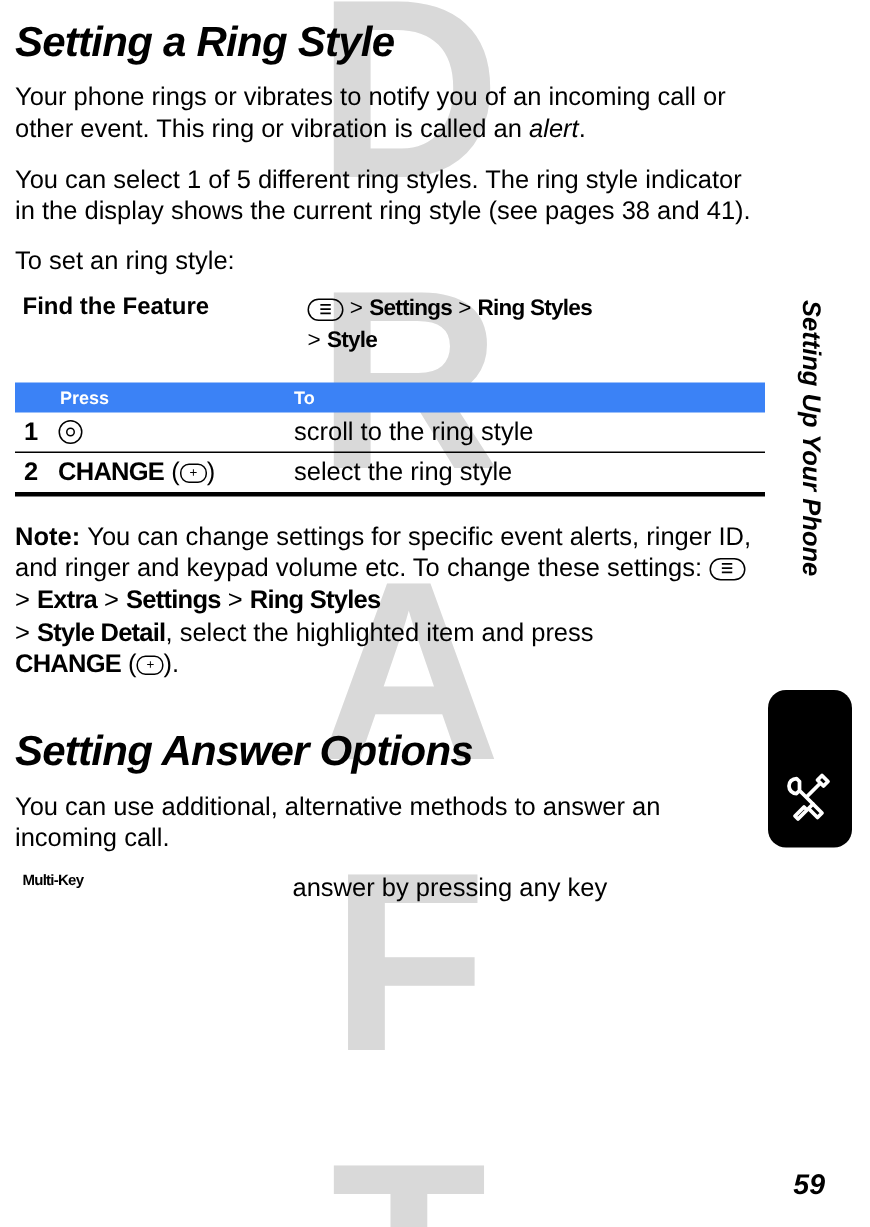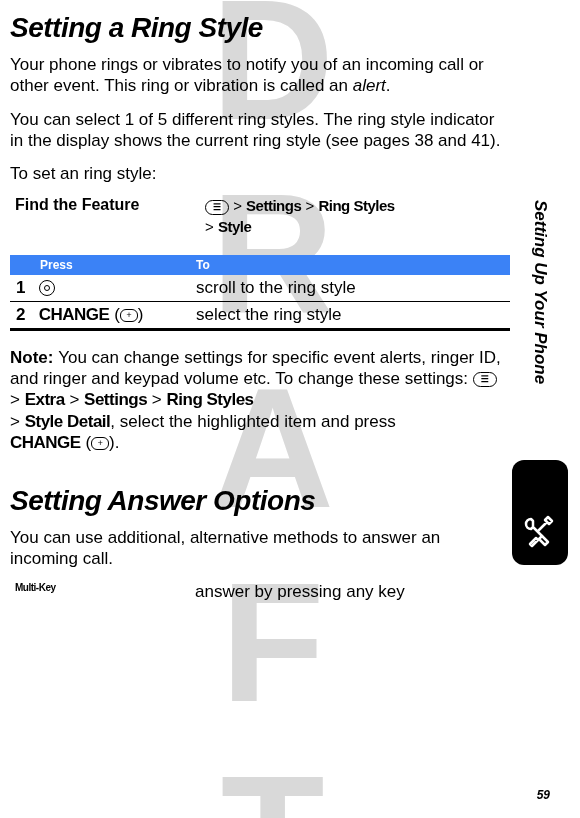--- a/index.html
+++ b/index.html
@@ -164,21 +164,21 @@
     justify-content: center;
     padding-bottom: 10px;
   }
   .side-block svg { display: block; }
   .pagenum {
     position: absolute;
     bottom: 16px;
     right: 30px;
     font-weight: 900;
     font-style: italic;
-    font-size: 12px;
+    font-size: 19px;
     z-index: 2;
   }
   .option-row {
     display: flex;
     flex-direction: row;
     margin: 10px 0;
   }
   .option-label {
     width: 185px;
     flex-shrink: 0;

